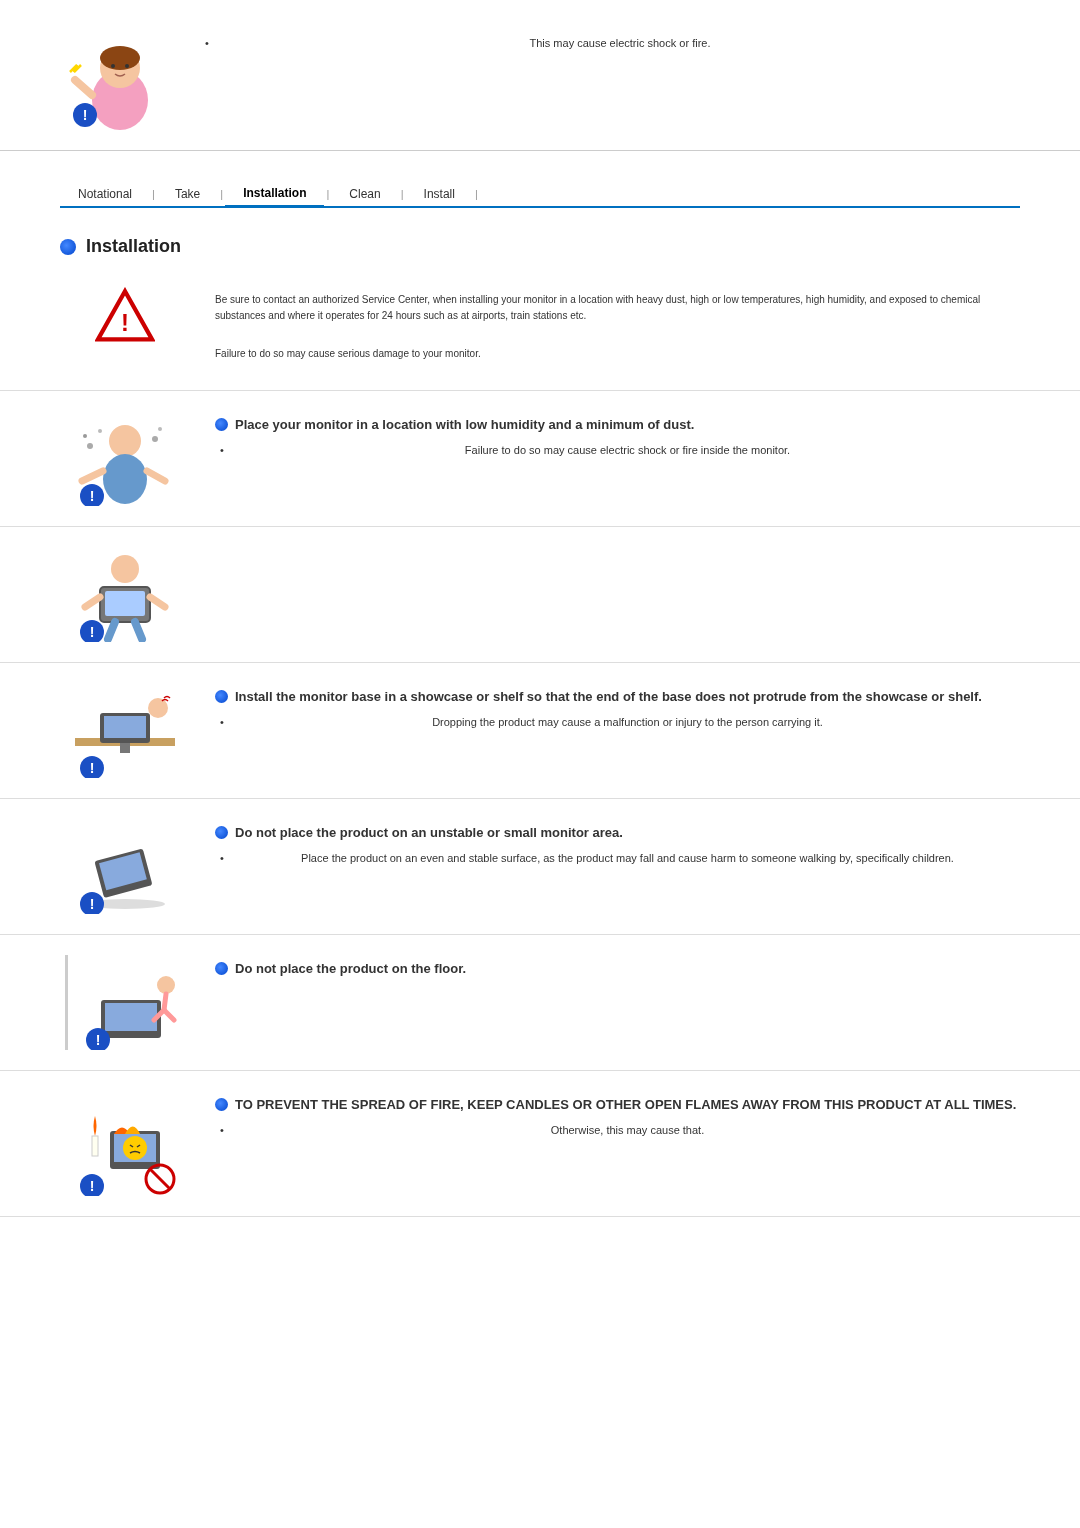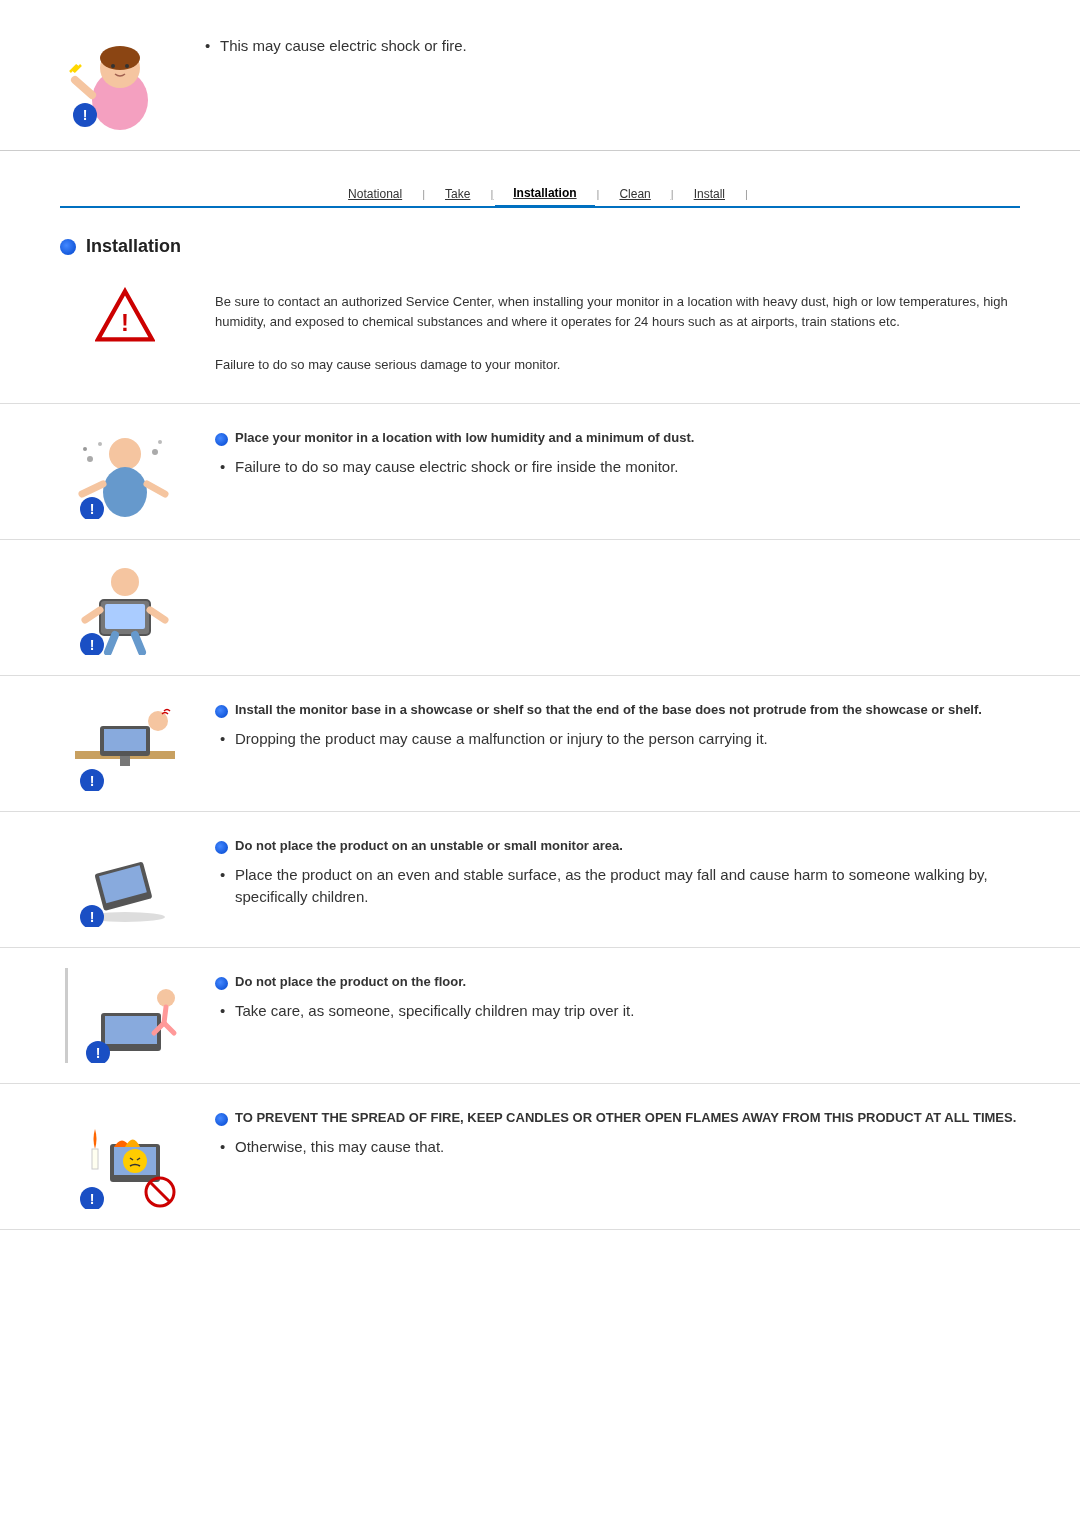--- a/index.html
+++ b/index.html
@@ -30,22 +30,21 @@
       padding: 30px 60px 10px 60px;
       display: flex;
       justify-content: center;
     }
 
     .nav-tabs {
       display: flex;
       align-items: center;
       border-bottom: 2px solid #0070c0;
       width: 100%;
-      justify-content: center;
-      text-decoration: underline;
+      justify-content: flex-start;
     }
 
     .nav-tab {
       padding: 5px 18px;
       font-size: 12px;
       color: #333;
       cursor: pointer;
       white-space: nowrap;
     }
 
@@ -100,41 +99,42 @@
       justify-content: center;
       align-items: center;
     }
 
     .text-col {
       flex: 1;
       padding-top: 5px;
     }
 
     .caution-text {
-      font-size: 13px;
+      font-size: 10px;
       line-height: 1.55;
       margin-bottom: 8px;
     }
 
     .bullet-item {
-      font-size: 15px;
+      font-size: 11px;
       line-height: 1.5;
       padding-left: 20px;
       position: relative;
+      text-align: center;
     }
 
     .bullet-item::before {
       content: "•";
       position: absolute;
       left: 5px;
     }
 
     .warn-header {
       display: flex;
-      align-items: center;
+      align-items: flex-start;
       margin-bottom: 8px;
     }
 
     .warn-dot {
       width: 13px;
       height: 13px;
       border-radius: 50%;
       background: radial-gradient(circle at 40% 40%, #4488ff, #0044cc);
       margin-right: 7px;
       flex-shrink: 0;
@@ -343,21 +343,20 @@
       <circle cx="22" cy="85" r="12" fill="#1a4fc4"></circle>
       <text x="22" y="90" text-anchor="middle" font-size="14" font-weight="bold" fill="white">!</text>
     </svg>
     </div>
   </div>
   <div class="text-col">
     <div class="warn-header">
       <div class="warn-dot"></div>
       <span class="warn-title">Do not place the product on the floor.</span>
     </div>
-    <div class="bullet-item">Take care, as someone, specifically children may trip over it.</div>
   </div>
 </div>
 
 <div class="content-block">
   <div class="illus-col">
     <svg viewBox="0 0 110 105" width="110" height="105">
 
       <path d="M25 45 Q22 35 25 25 Q28 35 25 45Z" fill="#ff6600"></path>
       <rect x="22" y="45" width="6" height="20" fill="#fffff0" stroke="#ccc" stroke-width="1"></rect>
 

